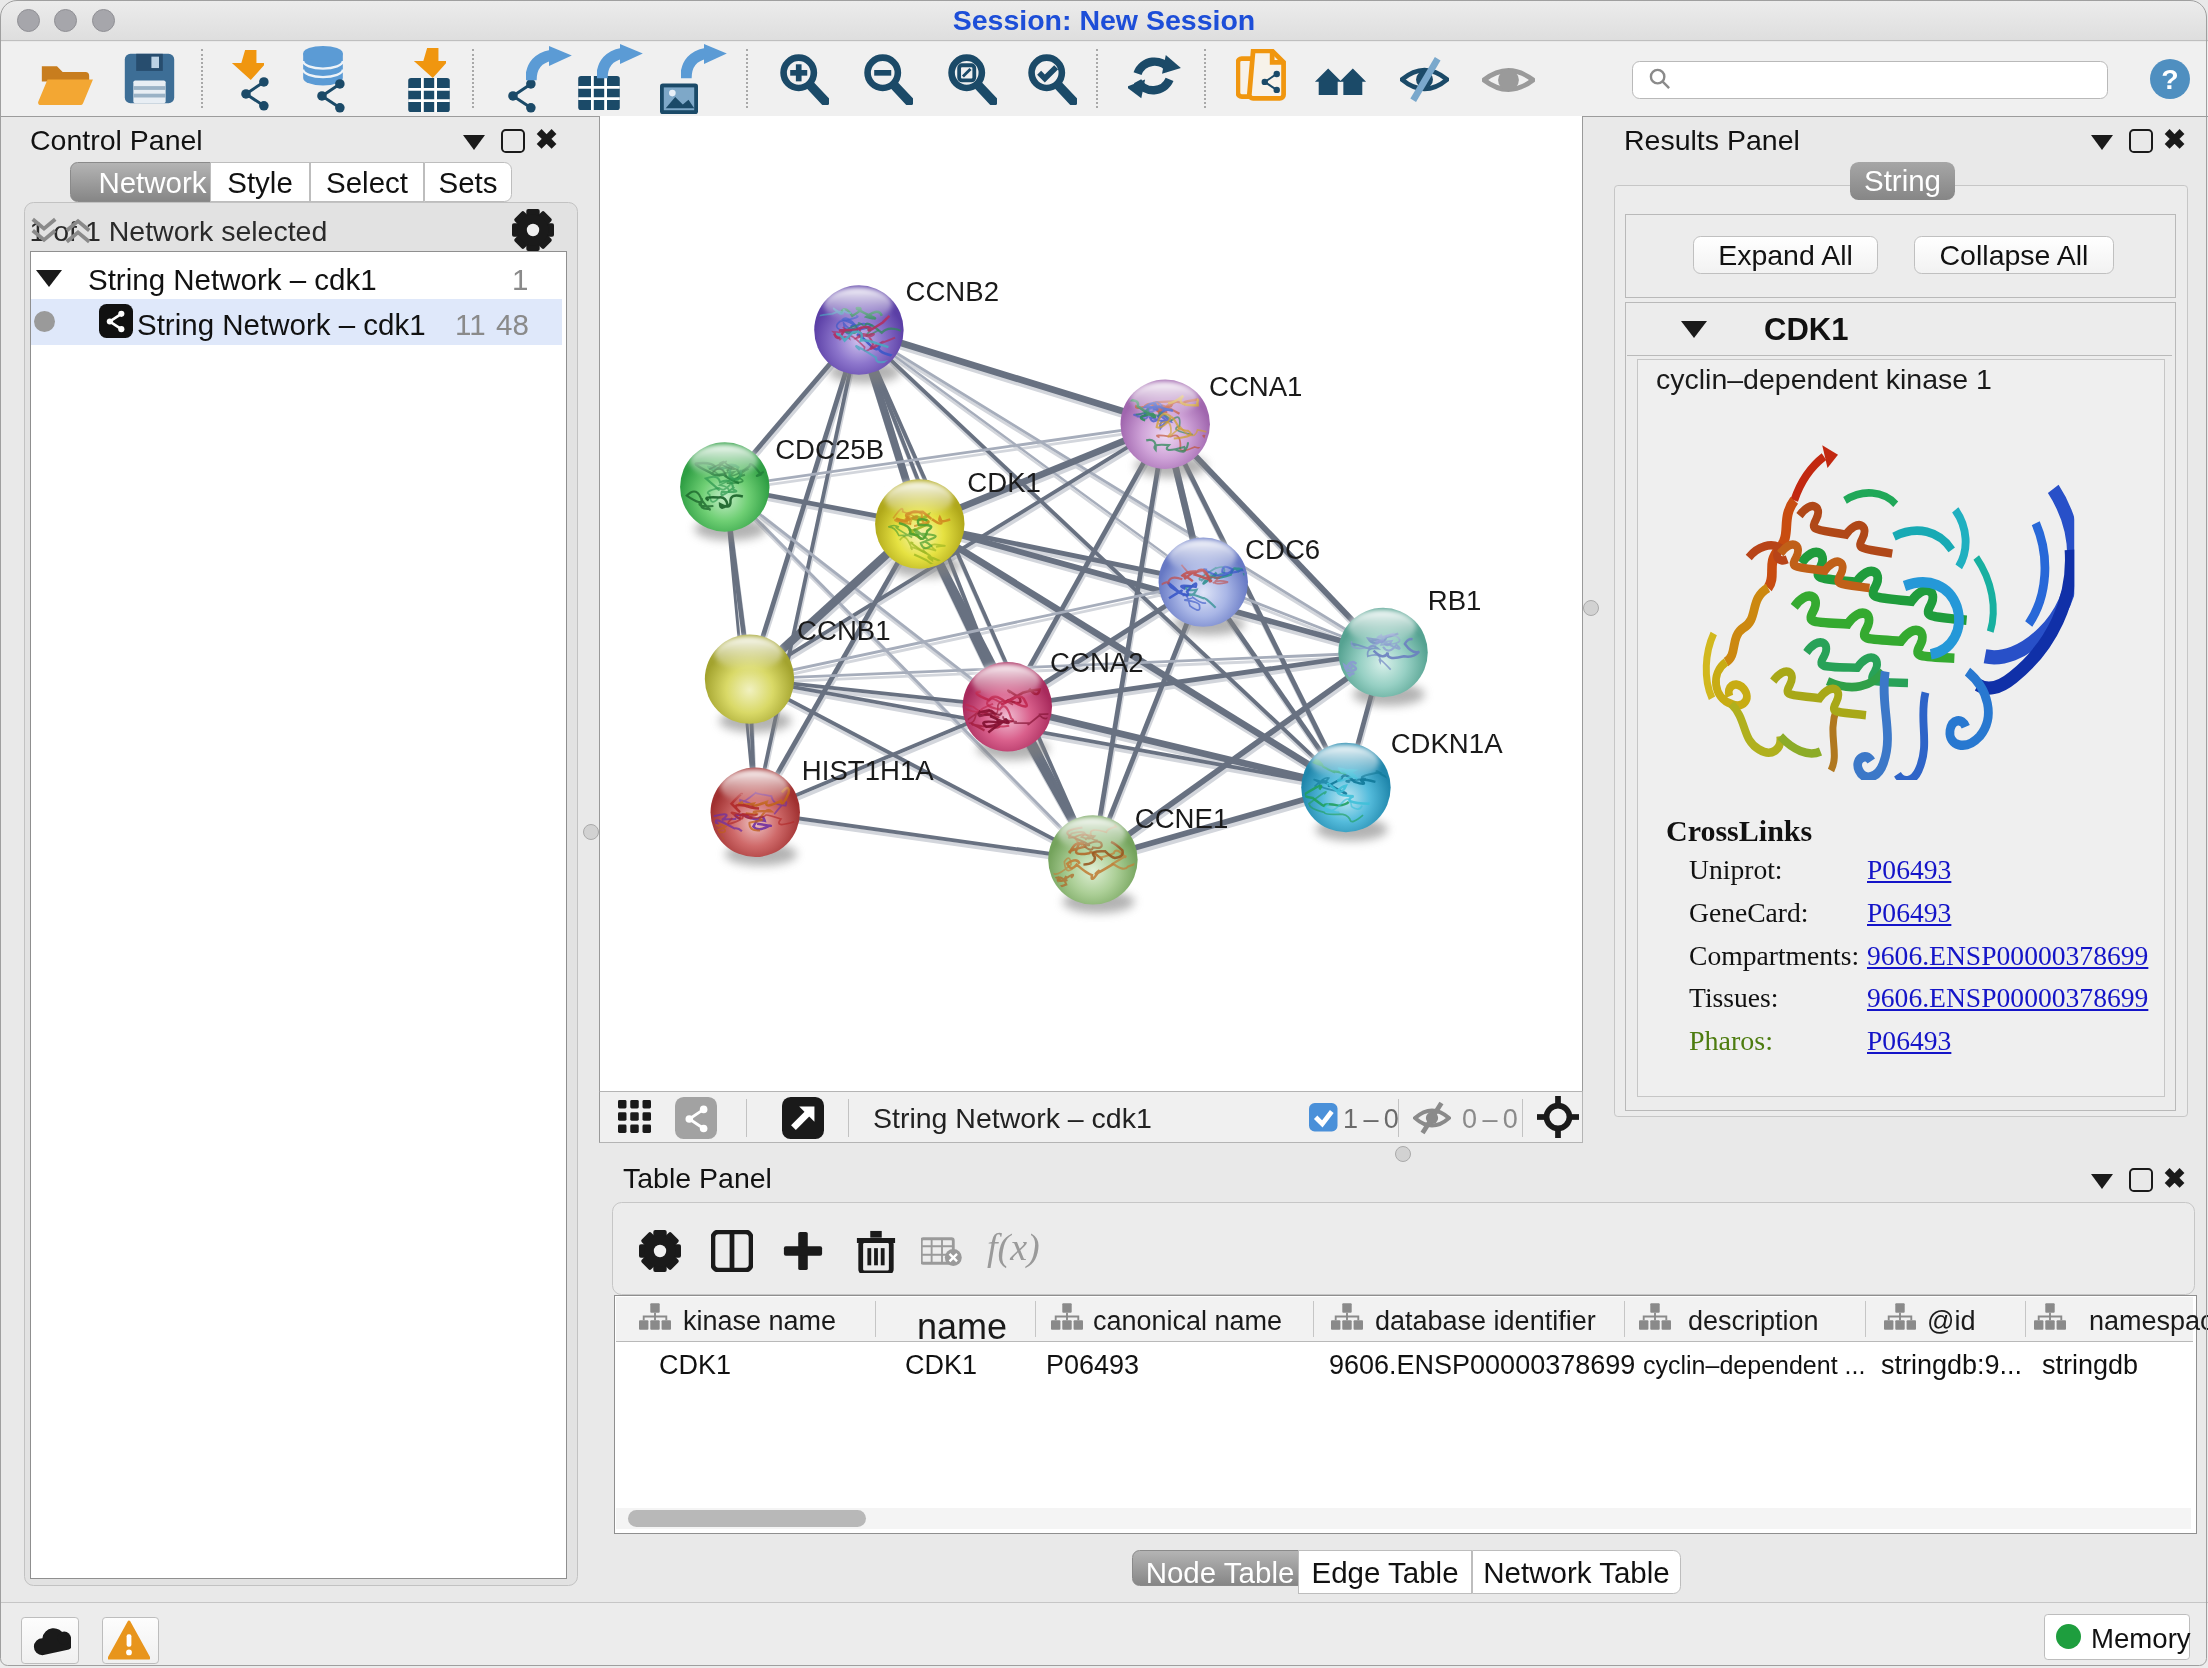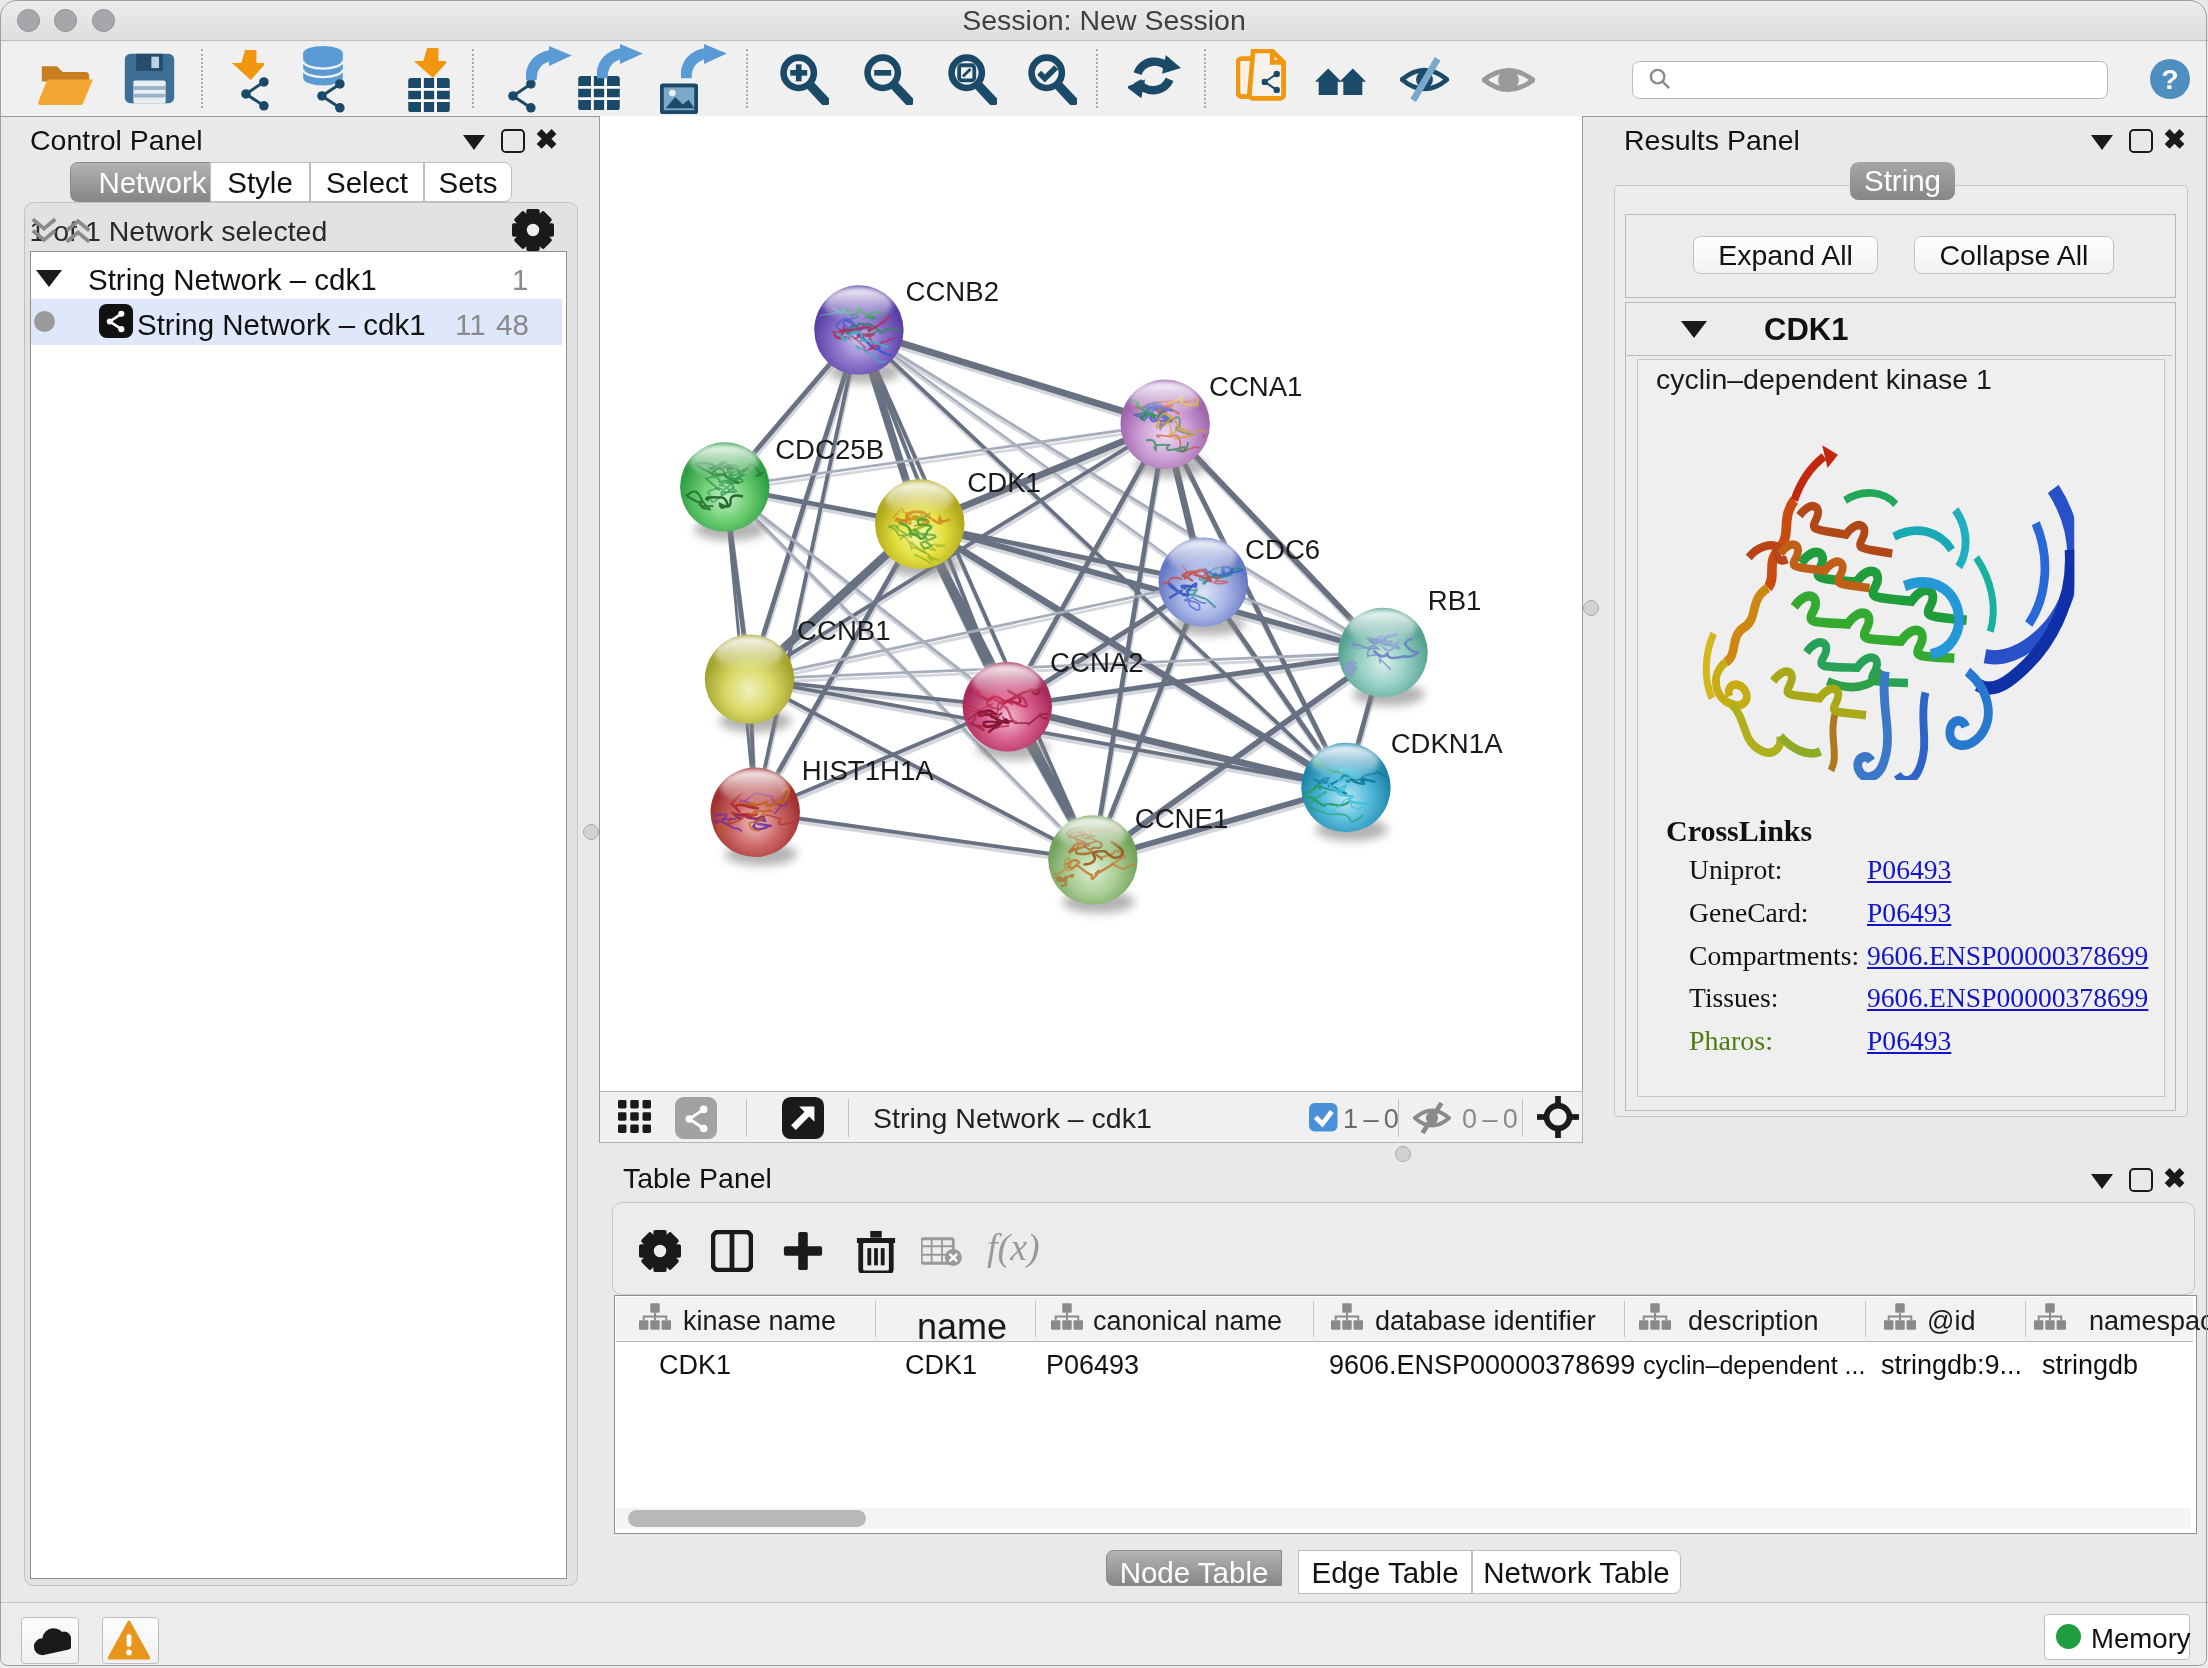--- a/index.html
+++ b/index.html
@@ -12,21 +12,21 @@
  text-align:center;font-size:29.5px}
 .tabsel{background:linear-gradient(#b4b4b4,#868686);color:#fff;border-color:#8a8a8a}
 .btn{position:absolute;box-sizing:border-box;background:linear-gradient(#ffffff,#f2f2f2);border:1.4px solid #c0c0c0;
  border-radius:7.6px;text-align:center;font-size:28.5px;color:#111}
 a.lk{color:#1414c8;text-decoration:underline}
 </style></head><body>
 <div class="abs" style="left:0;top:0;width:2208px;height:40px;background:linear-gradient(#ececec,#dedede);border-bottom:1.9px solid #bfbfbf;border-radius:17px 17px 0 0"></div>
 <div class="abs" style="left:17px;top:8.6px;width:21px;height:21px;border-radius:50%;background:#a6a6ab;border:1px solid #909095"></div>
 <div class="abs" style="left:54px;top:8.6px;width:21px;height:21px;border-radius:50%;background:#a6a6ab;border:1px solid #909095"></div>
 <div class="abs" style="left:92px;top:8.6px;width:21px;height:21px;border-radius:50%;background:#a6a6ab;border:1px solid #909095"></div>
-<div class="abs" style="left:0;top:3.8px;width:2208px;text-align:center;font-size:28.5px;font-weight:400;color:#404040">Session: New Session</div>
+<div class="abs" style="left:0;top:3.8px;width:2208px;text-align:center;font-size:28.5px;font-weight:700;color:#1d4ed8">Session: New Session</div>
 <div class="abs" style="left:0;top:42px;width:2208px;height:74px;background:#f0f0f0;border-bottom:1.9px solid #9c9c9c"></div>
 <div style="position:absolute;left:36px;top:53px;width:59px;height:53px"><svg width="59" height="53" viewBox="0 0 62 56" style="">
       <path d="M6 14 h16 l6 6 h24 a4 4 0 0 1 4 4 v6 H6 z" fill="#c87d1e"></path>
       <path d="M2 52 L12 28 h48 L50 52 a4 4 0 0 1-4 3 H5 a3 3 0 0 1-3-3z" fill="#f3a733"></path>
     </svg></div>
 <div style="position:absolute;left:121px;top:50px;width:57px;height:57px"><svg width="57" height="57" viewBox="0 0 60 60" style="">
       <rect x="4" y="4" width="52" height="52" rx="6" fill="#3d6e96"></rect>
       <rect x="16" y="4" width="28" height="18" fill="#274d6e"></rect>
       <rect x="32" y="7" width="8" height="12" fill="#bcd2e4"></rect>
       <rect x="13" y="32" width="34" height="24" rx="2" fill="#e8eef4"></rect>
@@ -815,21 +815,21 @@
 <div class="abs" style="left:2089px;top:1306px;font-size:27px;color:#1a1a1a">namespace</div>
 <div class="abs" style="left:659px;top:1350px;font-size:27px;color:#111;white-space:nowrap">CDK1</div>
 <div class="abs" style="left:905px;top:1350px;font-size:27px;color:#111;white-space:nowrap">CDK1</div>
 <div class="abs" style="left:1046px;top:1350px;font-size:27px;color:#111;white-space:nowrap">P06493</div>
 <div class="abs" style="left:1329px;top:1350px;font-size:27px;color:#111;white-space:nowrap">9606.ENSP00000378699</div>
 <div class="abs" style="left:1643px;top:1350px;font-size:27px;color:#111;white-space:nowrap"><span style="font-size:25px">cyclin–dependent ...</span></div>
 <div class="abs" style="left:1881px;top:1350px;font-size:27px;color:#111;white-space:nowrap">stringdb:9...</div>
 <div class="abs" style="left:2042px;top:1350px;font-size:27px;color:#111;white-space:nowrap">stringdb</div>
 <div class="abs" style="left:616px;top:1508px;width:1575px;height:21px;background:#f4f4f4"></div>
 <div class="abs" style="left:628px;top:1510px;width:238px;height:17px;background:#b8b8b8;border-radius:8.6px"></div>
-<div class="tab tabsel" style="left:1106px;top:1550px;width:176px;height:36px;line-height:44px;border-radius:7.6px 0 0 7.6px">Node Table</div>
+<div class="tab tabsel" style="left:1132px;top:1550px;width:176px;height:36px;line-height:44px;border-radius:7.6px 0 0 7.6px">Node Table</div>
 <div class="tab" style="left:1298px;top:1550px;width:174px;height:44px;line-height:44px">Edge Table</div>
 <div class="tab" style="left:1472px;top:1550px;width:209px;height:44px;line-height:44px;border-radius:0 7.6px 7.6px 0">Network Table</div>
 <div class="abs" style="left:0;top:1602px;width:2208px;height:67px;background:#ececec;border-top:1.9px solid #c6c6c6"></div>
 <div class="abs" style="left:21px;top:1617px;width:56px;height:45px;background:linear-gradient(#fdfdfd,#f0f0f0);border:1.9px solid #bdbdbd;border-radius:3.8px"></div>
 <div style="position:absolute;left:28.5px;top:1623px;width:42px;height:36px"><svg width="42" height="36" viewBox="0 0 44 38" style="">
       <path d="M14 34 a9 9 0 0 1 0-18 a12 12 0 0 1 23-3 a8 8 0 0 1 5 15 z" fill="#1a1a1a"></path>
       <circle cx="37" cy="16" r="7" fill="#1a1a1a"></circle>
     </svg></div>
 <div class="abs" style="left:102px;top:1617px;width:55px;height:45px;background:linear-gradient(#fdfdfd,#f0f0f0);border:1.9px solid #bdbdbd;border-radius:3.8px"></div>
 <div style="position:absolute;left:108px;top:1620px;width:42px;height:40px"><svg width="42" height="40" viewBox="0 0 44 42" style="">

